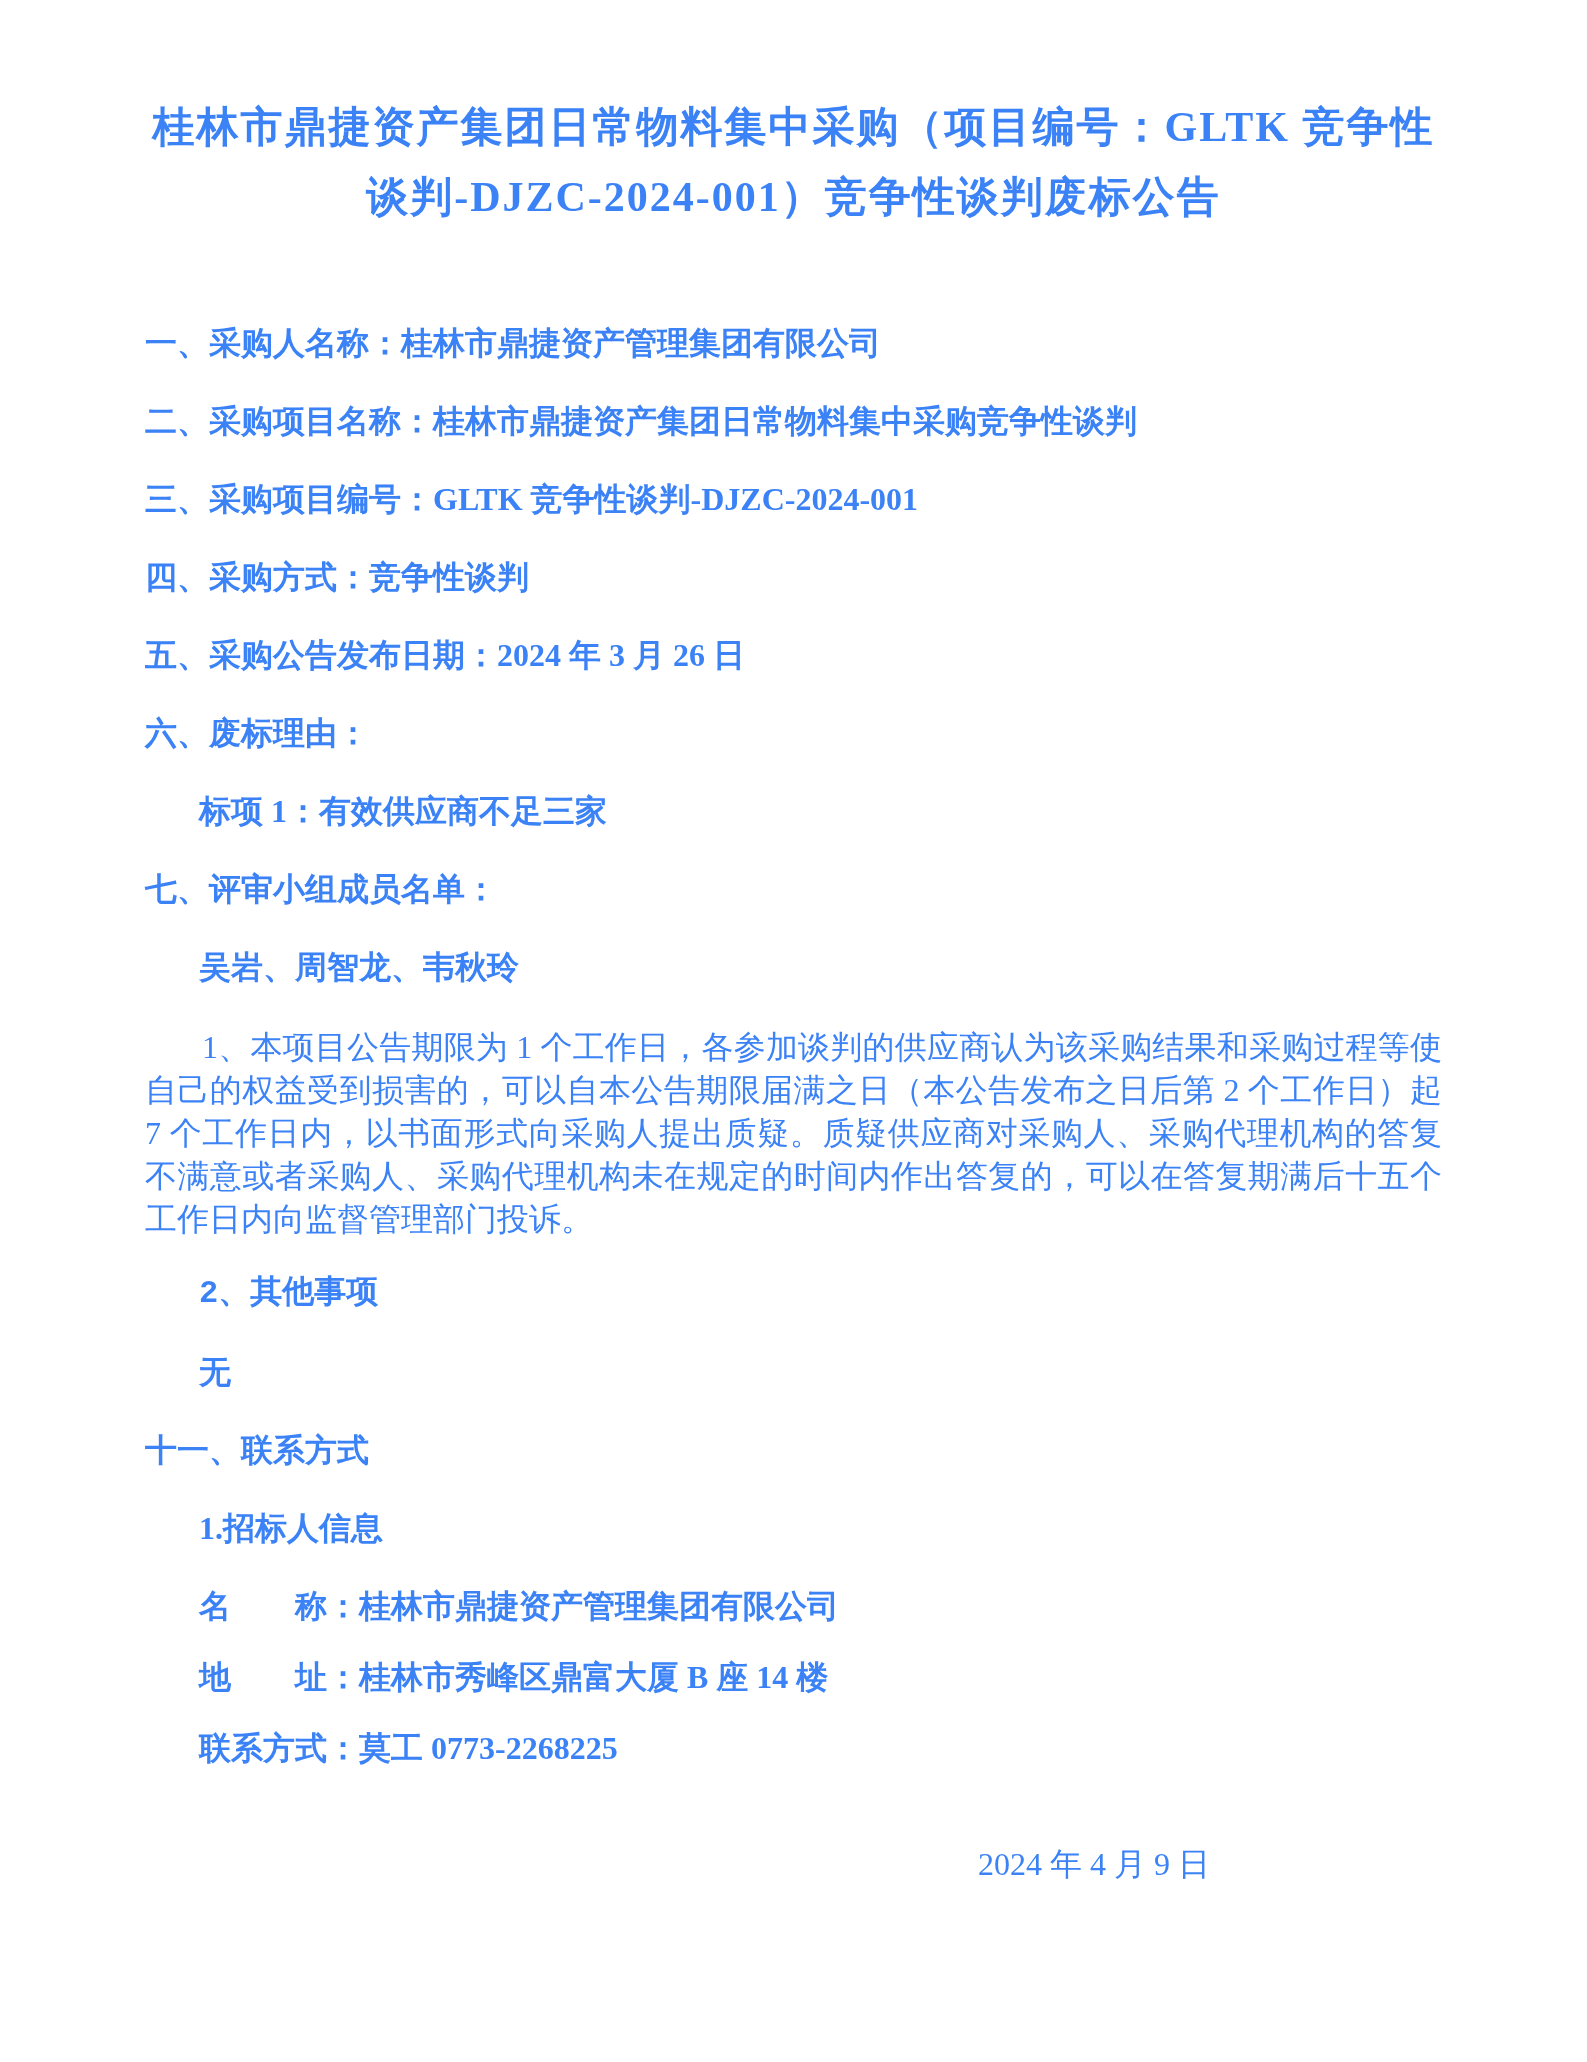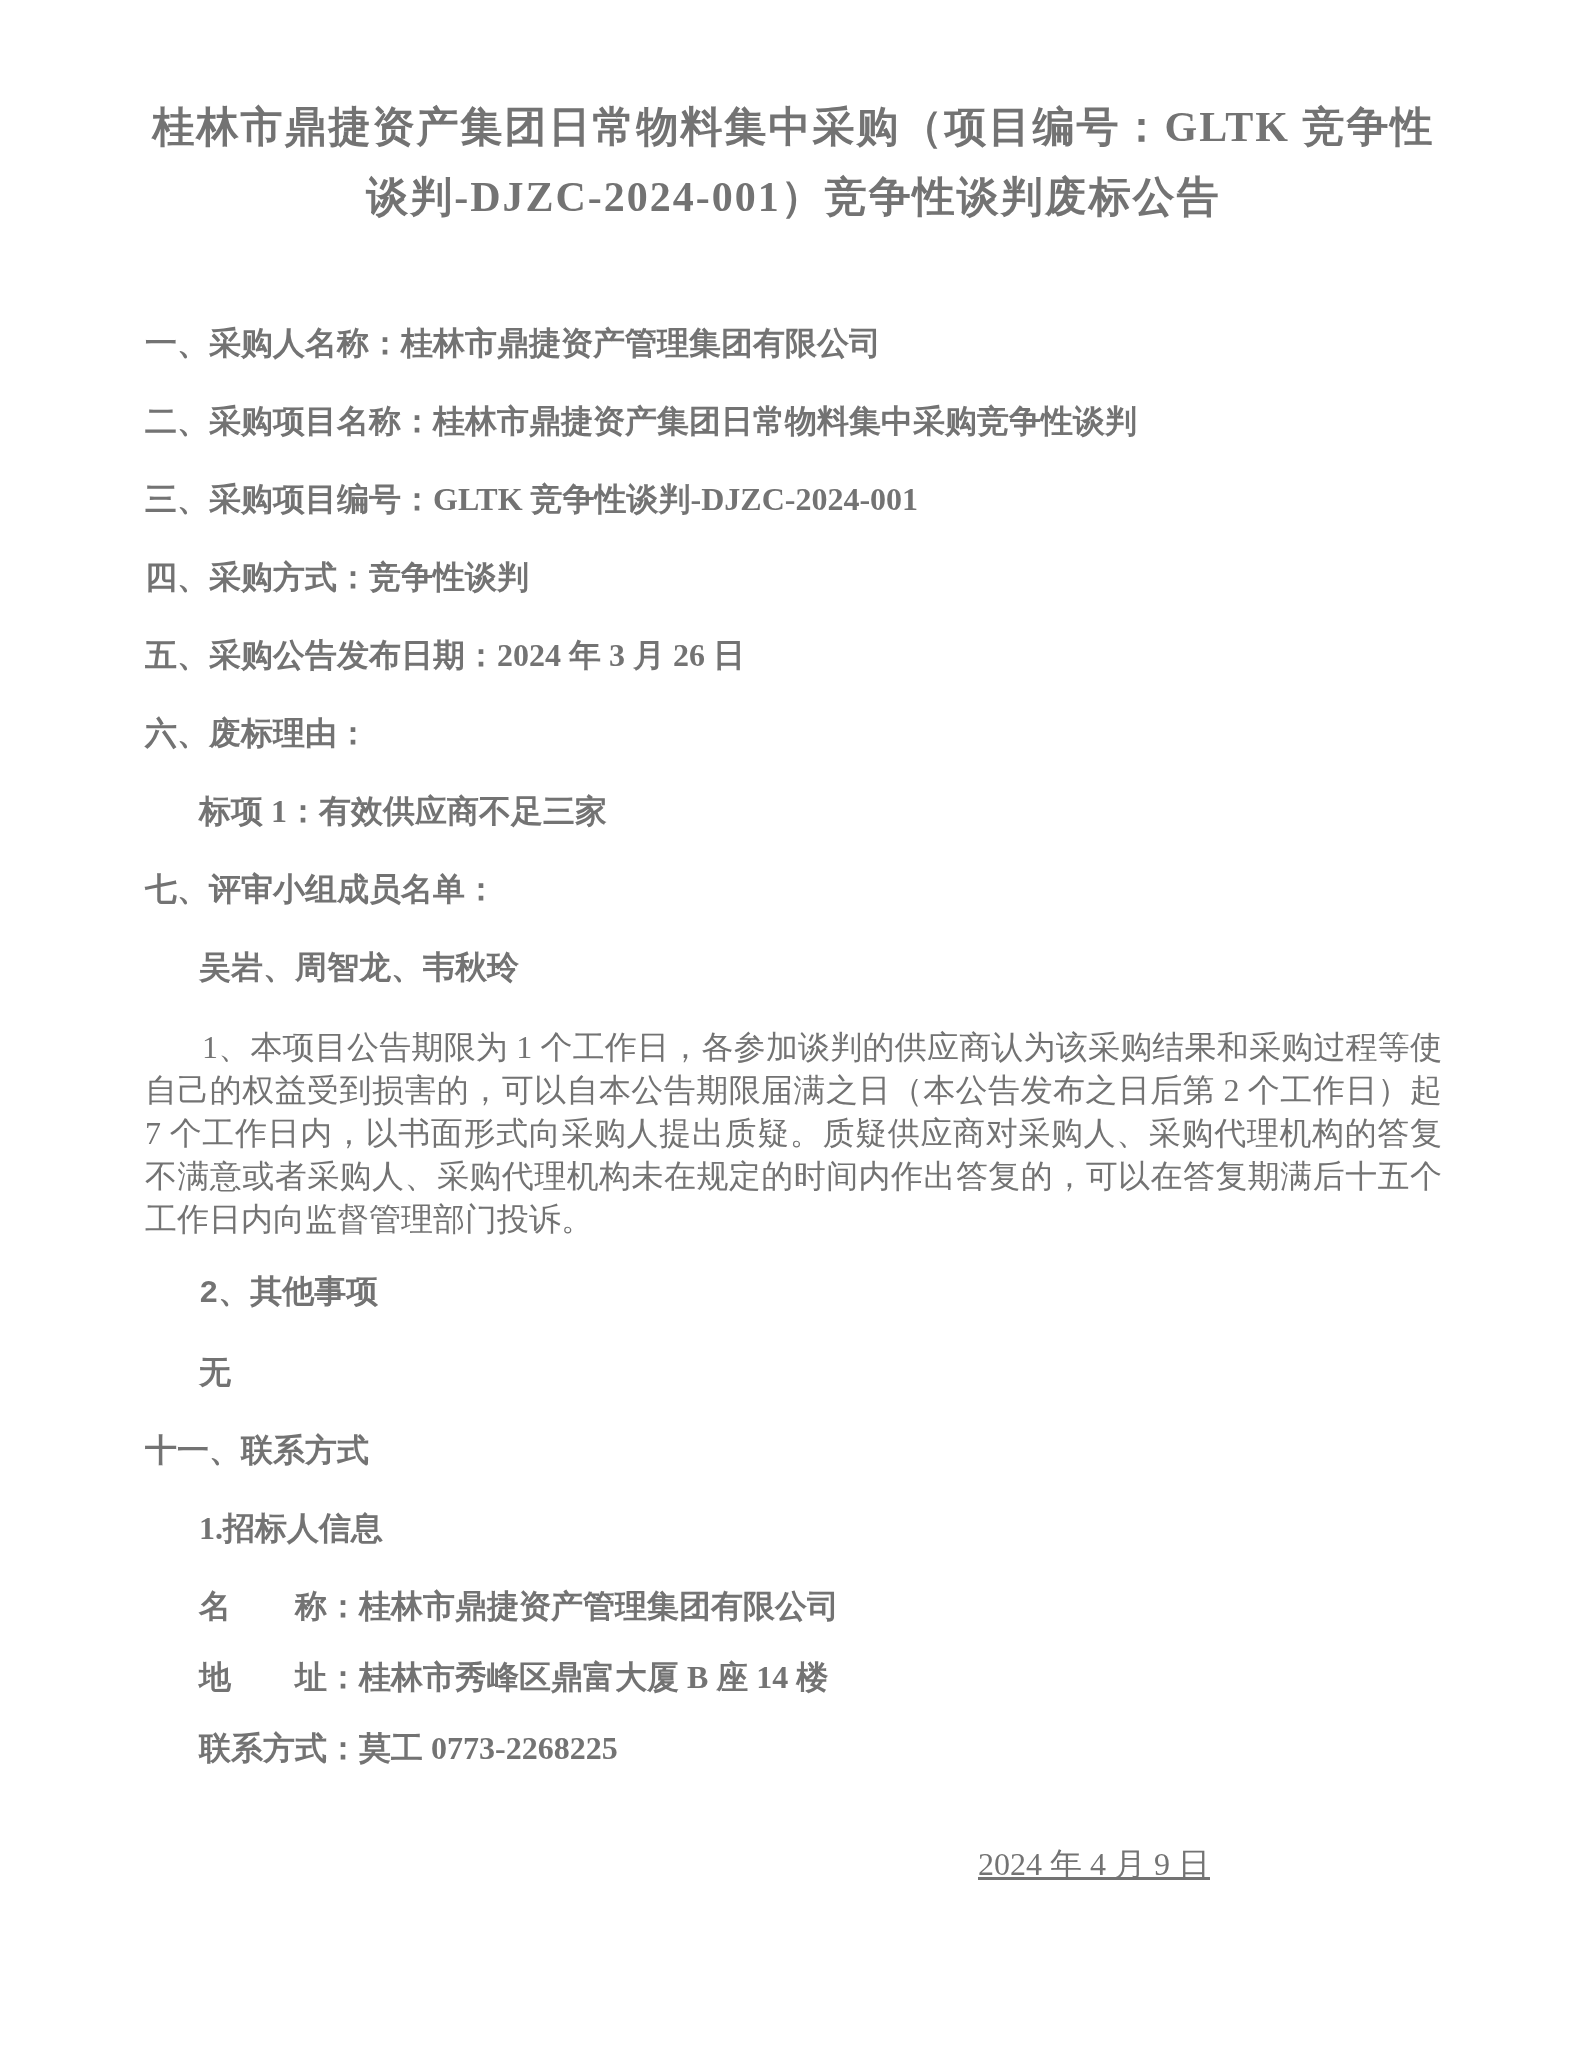--- a/index.html
+++ b/index.html
@@ -9,21 +9,21 @@
   }
   .page {
     position: relative;
     width: 1587px;
     height: 2062px;
     box-sizing: border-box;
     background: #ffffff;
     padding: 92px 145px 0 145px;
     overflow: hidden;
     font-family: "Liberation Serif", "DejaVu Serif", serif;
-    color: #737373;
+    color: #3b82f6;
   }
   .doc-title {
     text-align: center;
     font-weight: 700;
     font-size: 42px;
     letter-spacing: 2px;
     margin-bottom: 92px;
   }
   .doc-title .t-line {
     line-height: 70px;
@@ -62,21 +62,20 @@
     margin-bottom: 33px;
     padding-left: 54px;
     white-space: nowrap;
   }
   .sign-date {
     font-size: 32px;
     line-height: 38px;
     text-align: right;
     padding-right: 232px;
     margin-top: 78px;
-    text-decoration: underline;
   }
 </style>
 </head>
 <body>
 
 <div class="page">
 
   <div class="doc-title">
     <div class="t-line">桂林市鼎捷资产集团日常物料集中采购（项目编号：GLTK 竞争性</div>
     <div class="t-line">谈判-DJZC-2024-001）竞争性谈判废标公告</div>

